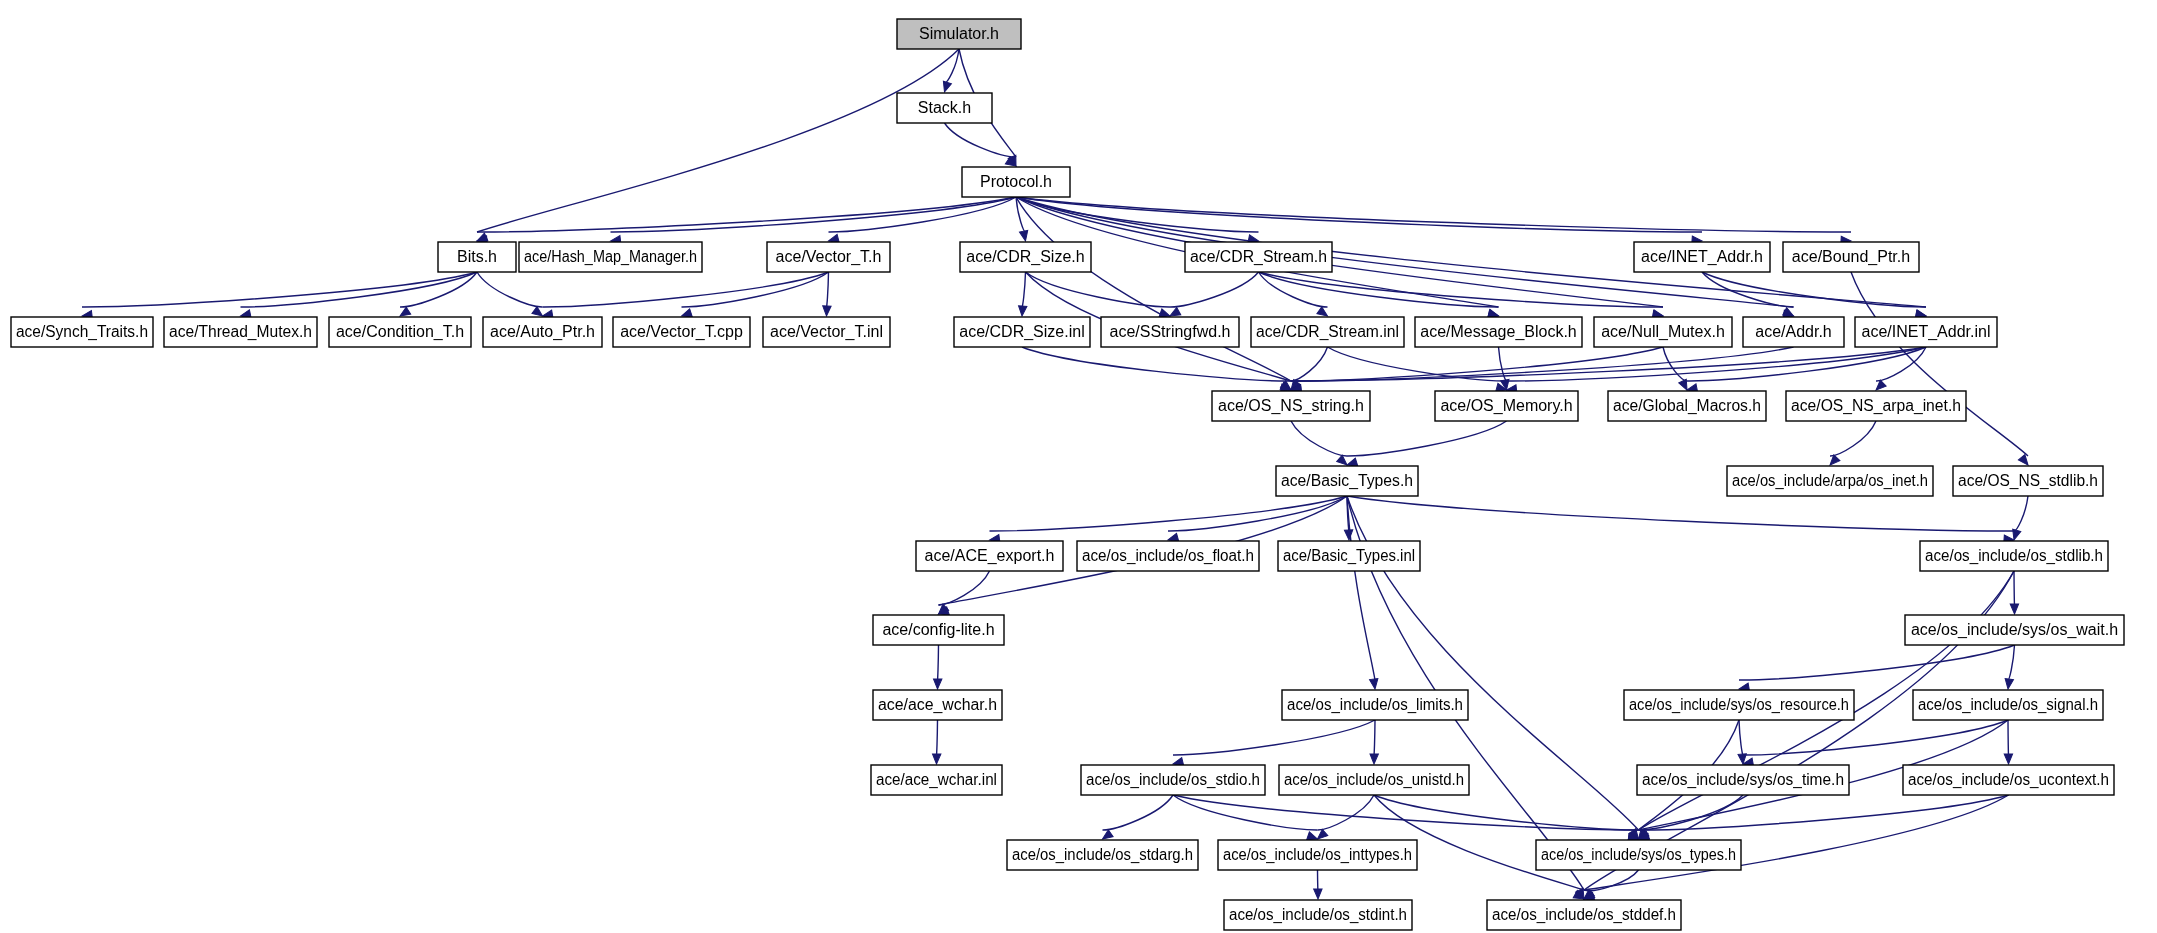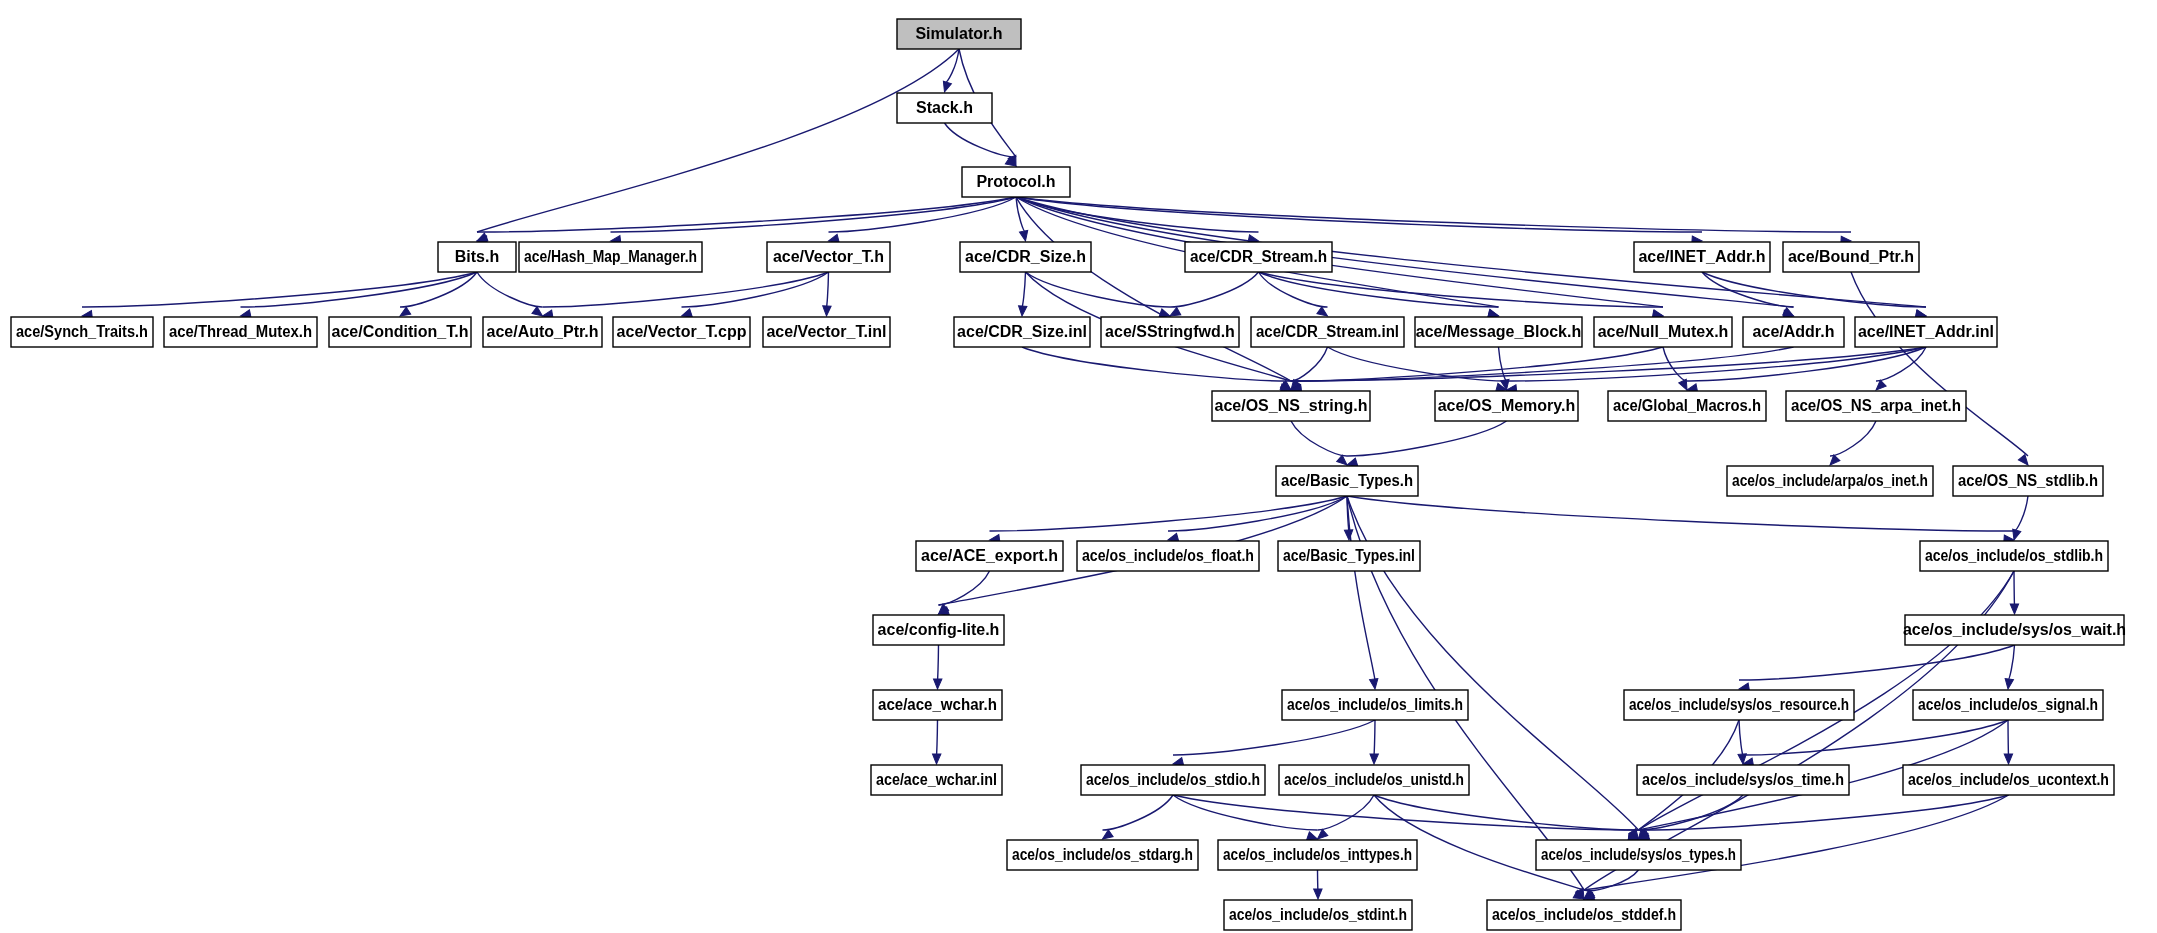--- a/index.html
+++ b/index.html
@@ -10,21 +10,20 @@
   body {
     font-family: "Liberation Sans", sans-serif;
     width: 2157px;
     height: 933px;
     overflow: hidden;
   }
   #graph-root {
     position: relative;
     width: 2157px;
     height: 920px;
-    font-weight: bold;
   }
   svg#dep-graph {
     display: block;
     width: 2157px;
     height: 933px;
   }
   .edge {
     fill: none;
     stroke: #191970;
     stroke-width: 1.4;

